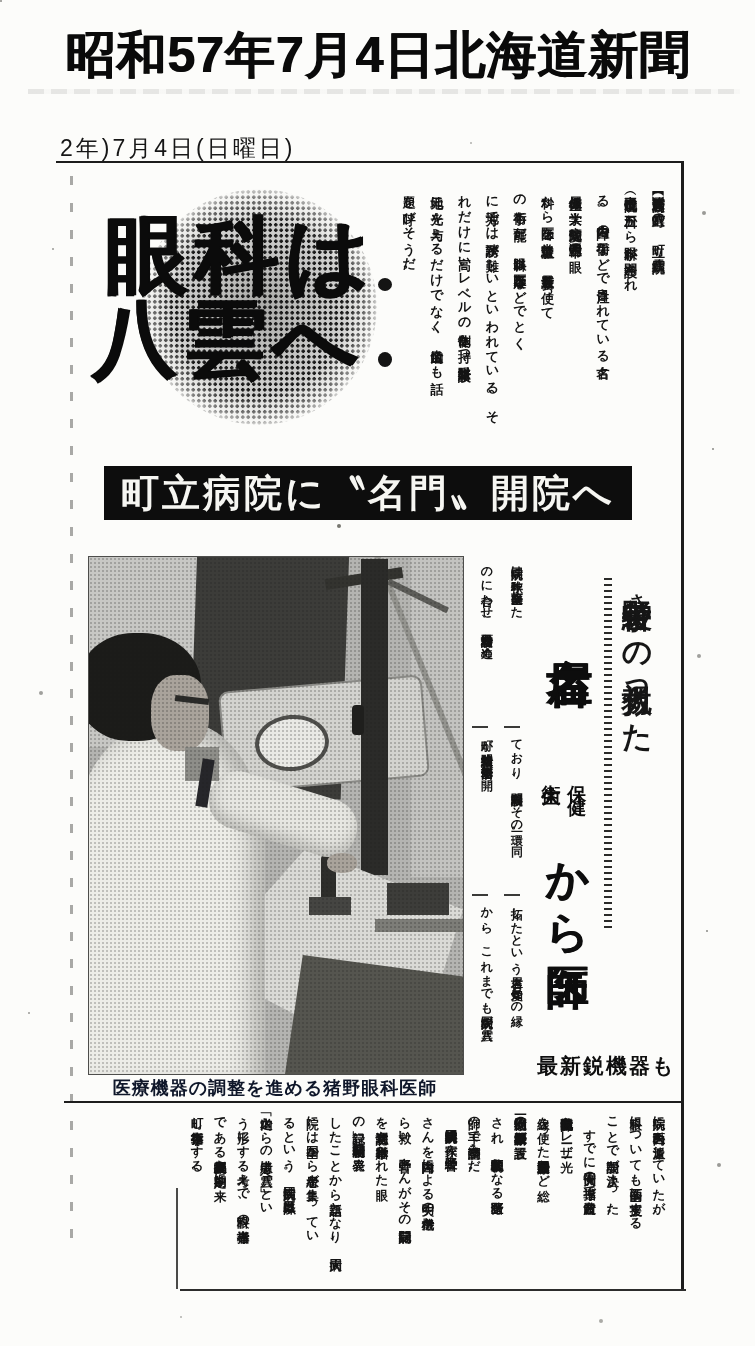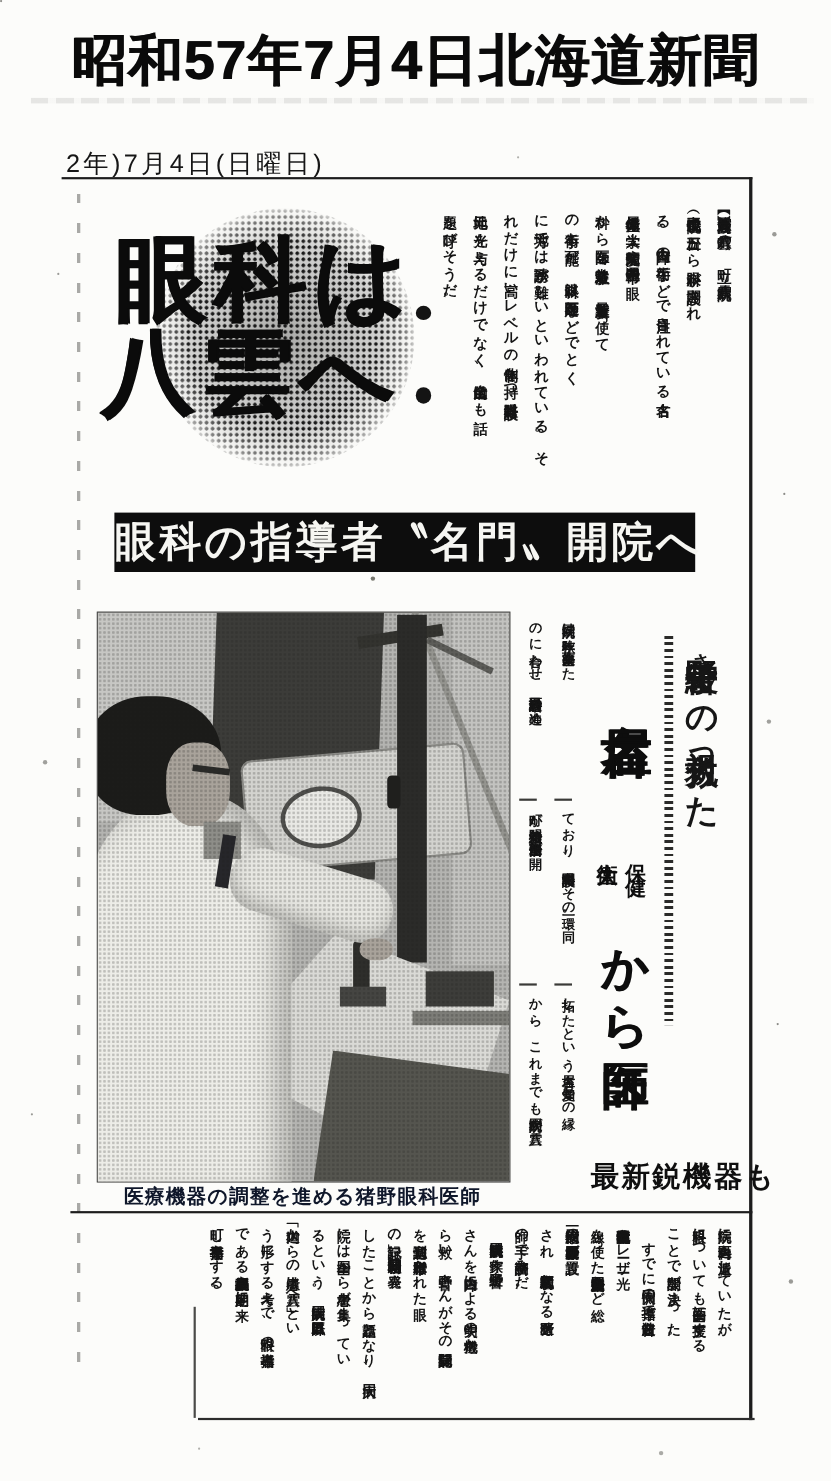--- a/index.html
+++ b/index.html
@@ -126,21 +126,21 @@
   }
   .mini-block{left:538px;top:770px;width:52px;height:62px;display:flex;flex-direction:row-reverse;justify-content:center;gap:4px;}
   .mini-col{writing-mode:vertical-rl;font-size:19px;font-weight:800;color:#0d0d0d;line-height:1.15;}
   .mini-first{letter-spacing:13px;}
   .kara{
     left:538px;top:832px;writing-mode:vertical-rl;font-size:43px;font-weight:900;
     letter-spacing:1px;color:#0d0d0d;text-shadow:1px 0 0 #0d0d0d;
   }
   .sub-headline{
     left:537px;top:1052px;font-family:"Liberation Sans","DejaVu Sans",sans-serif;
-    font-weight:900;font-size:26px;letter-spacing:2px;color:#0f0f0f;white-space:nowrap;
+    font-weight:900;font-size:21px;letter-spacing:2px;color:#0f0f0f;white-space:nowrap;
   }
   
   .bottom-block{
     left:182px;top:1108px;width:488px;height:184px;
     font-size:12.5px;line-height:23.1px;letter-spacing:0;font-weight:600;
   }
   
   .blob{background:#141414;border-radius:50%;}
   .blob1{left:378px;top:278px;width:14px;height:13px;}
   .blob2{left:378px;top:352px;width:14px;height:15px;}
@@ -176,21 +176,21 @@
 題を呼びそうだ。</div>
 
 <div class="abs halftone-circle"></div>
 <div class="abs circle-title ct1">眼科は</div>
 <div class="abs circle-title ct2">八雲へ</div>
 
 <div class="abs blob blob1"></div>
 <div class="abs blob blob2"></div>
 <div class="abs specks"></div>
 
-<div class="abs banner">眼科の指導者〝名門〟開院へ</div>
+<div class="abs banner">町立病院に〝名門〟開院へ</div>
 
 <div class="abs photo">
   <div class="wall-left"></div>
   <div class="wall-right"></div>
   <div class="cabinet"></div>
   <div class="rod"></div>
   <div class="crossarm"></div>
   <div class="armthin"></div>
   <div class="machine"></div>
   <div class="lens"></div>

